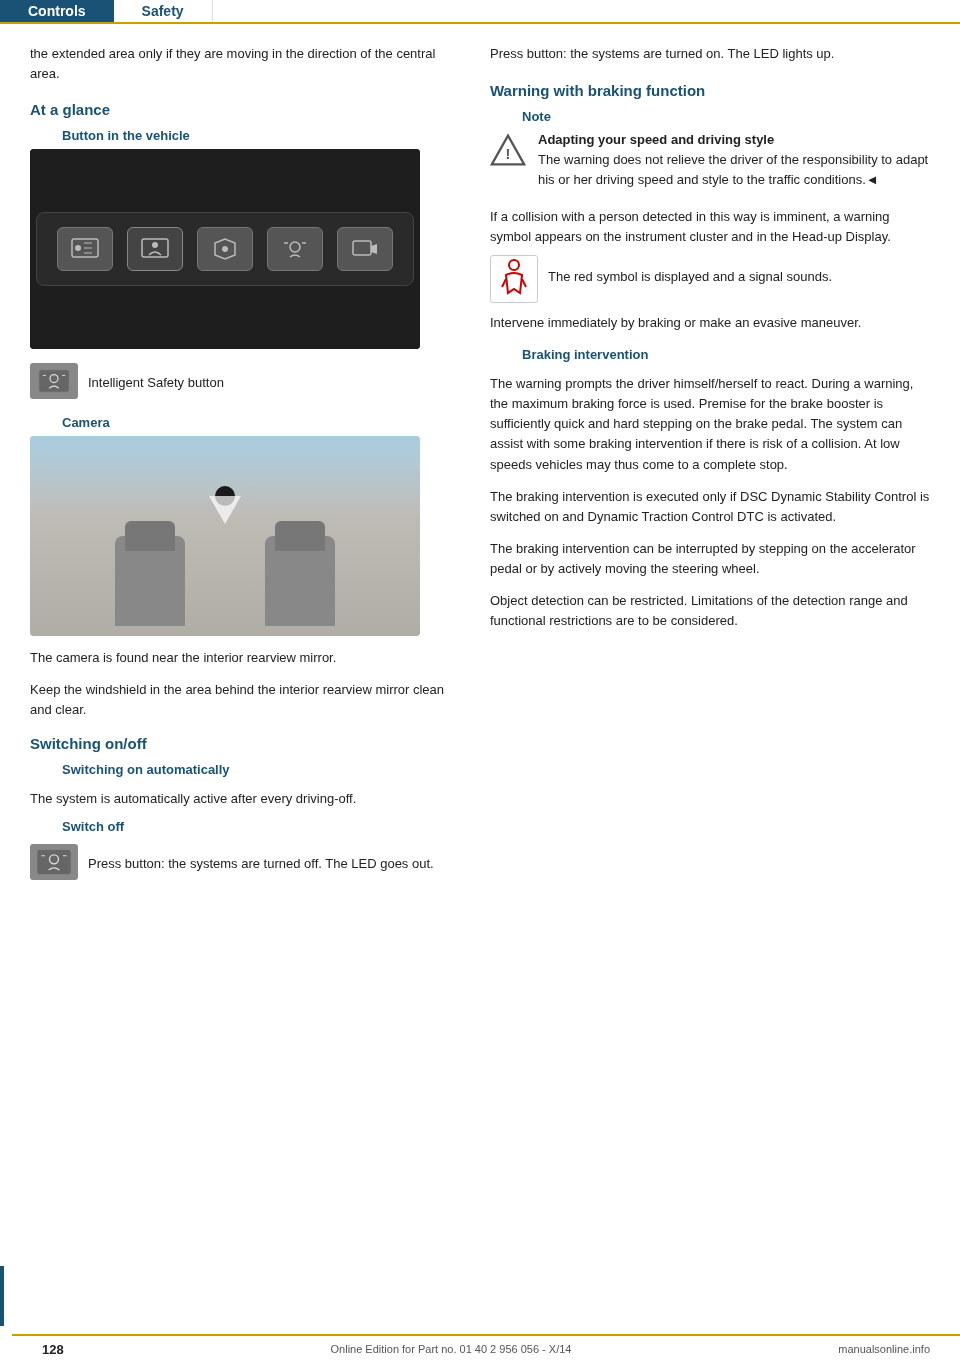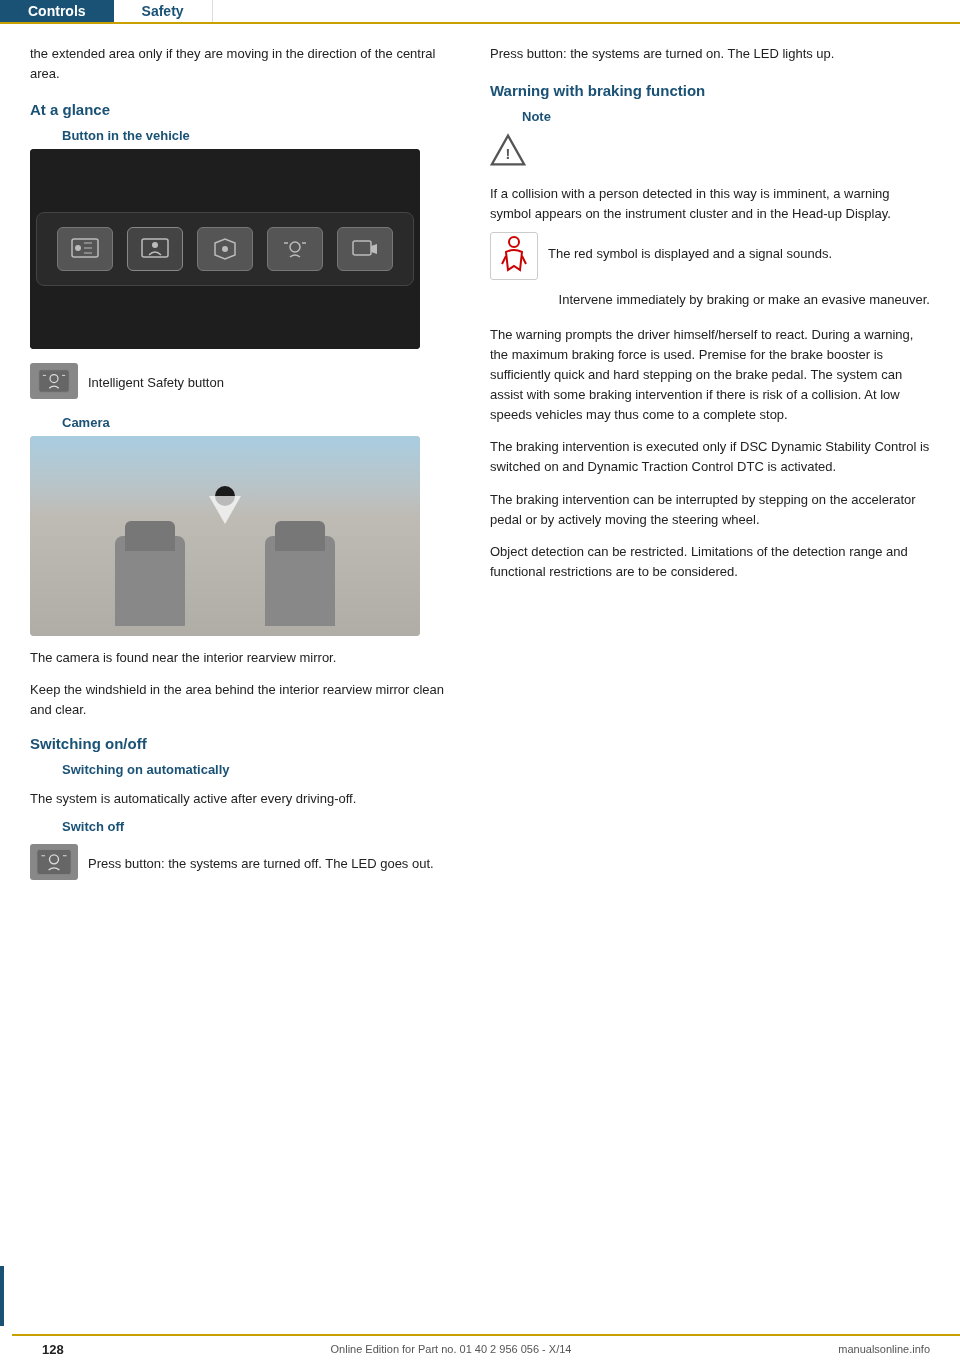--- a/index.html
+++ b/index.html
@@ -457,40 +457,47 @@
     <h2 class="section-heading-blue">Warning with braking function</h2>
 
     <h3 class="subsection-heading-blue">Note</h3>
 
     <div class="note-box">
 
       <svg class="warning-triangle" viewBox="0 0 40 40">
         <polygon points="20,4 38,36 2,36" fill="none" stroke="#555" stroke-width="2.5"></polygon>
         <text x="20" y="30" text-anchor="middle" font-size="16" font-weight="bold" fill="#555">!</text>
       </svg>
+      <div>
+        <p class="note-text">
+          <strong>Adapting your speed and driving style</strong><br>
+          <span>The warning does not relieve the driver of the responsibility to adapt his or her driving speed and style to the traffic conditions.◄</span>
+        </p>
+      </div>
     </div>
 
     <div class="display-section">
       <p class="body-text">If a collision with a person detected in this way is imminent, a warning symbol appears on the instrument cluster and in the Head-up Display.</p>
 
       <div class="display-row">
         <div class="display-icon-box">
 
           <svg width="40" height="44" viewBox="0 0 40 44">
             <circle cx="20" cy="8" r="5" fill="none" stroke="#cc0000" stroke-width="2"></circle>
             <path d="M12 18 Q20 14 28 18 L26 36 L20 32 L14 36 Z" fill="none" stroke="#cc0000" stroke-width="2"></path>
             <path d="M12 22 L8 30 M28 22 L32 30" stroke="#cc0000" stroke-width="2"></path>
           </svg>
         </div>
         <p class="body-text">The red symbol is displayed and a signal sounds.</p>
       </div>
 
-      <p class="body-text" style="margin-top:10px;text-align:right;">Intervene immediately by braking or make an evasive maneuver.</p>
+      <p class="body-text" style="margin-top:10px;">Intervene immediately by braking or make an evasive maneuver.</p>
     </div>
 
+    <h3 class="subsection-heading-blue">Braking intervention</h3>
 
     <p class="body-text">The warning prompts the driver himself/herself to react. During a warning, the maximum braking force is used. Premise for the brake booster is sufficiently quick and hard stepping on the brake pedal. The system can assist with some braking intervention if there is risk of a collision. At low speeds vehicles may thus come to a complete stop.</p>
     <p class="body-text">The braking intervention is executed only if DSC Dynamic Stability Control is switched on and Dynamic Traction Control DTC is activated.</p>
     <p class="body-text">The braking intervention can be interrupted by stepping on the accelerator pedal or by actively moving the steering wheel.</p>
     <p class="body-text">Object detection can be restricted. Limitations of the detection range and functional restrictions are to be considered.</p>
 
   </div>
 
 </div>
 

